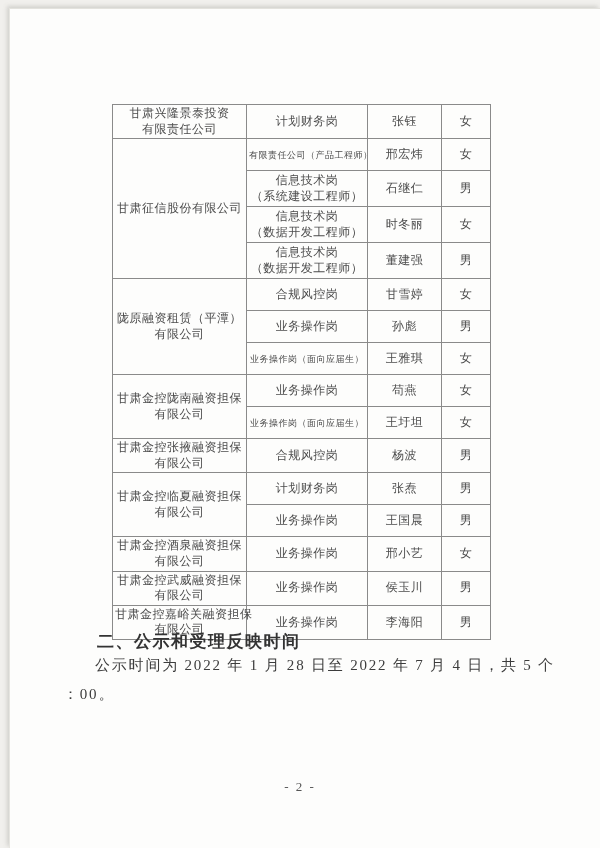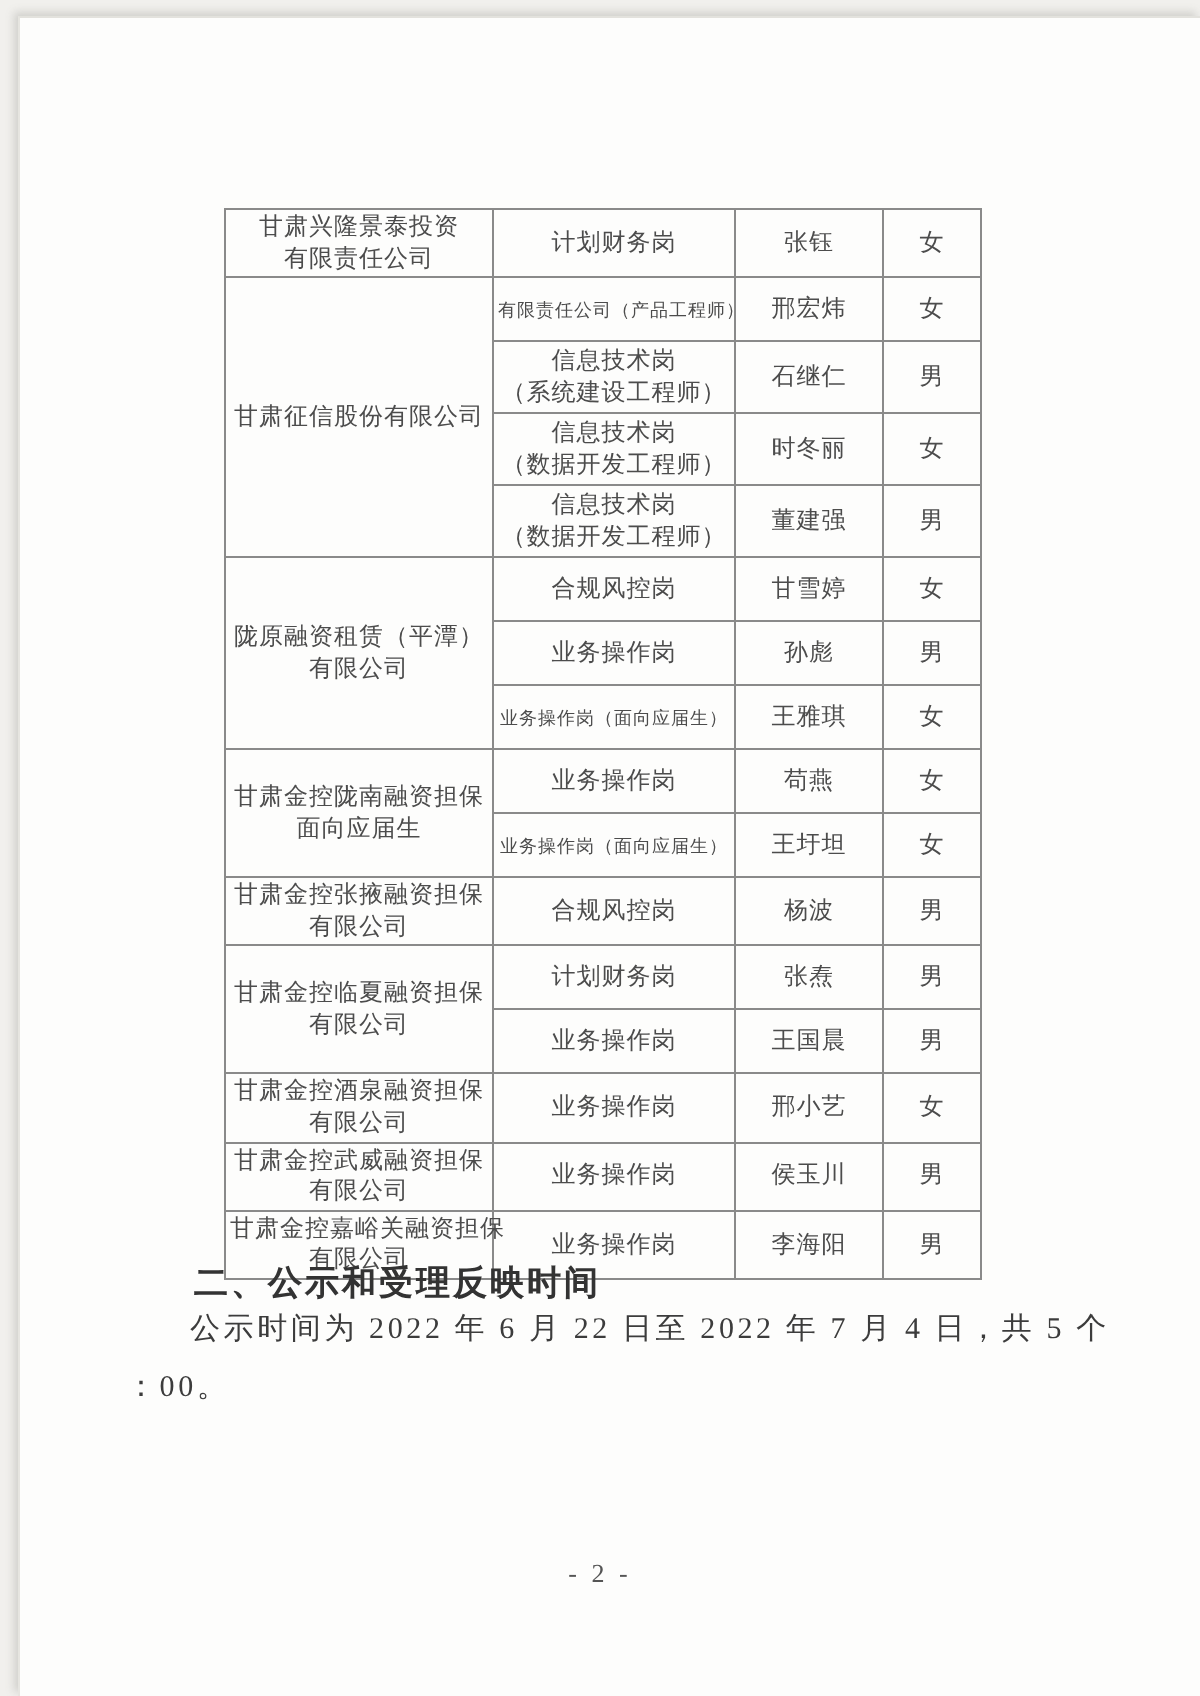--- a/index.html
+++ b/index.html
@@ -120,21 +120,21 @@
           <td><span class="fit">男</span></td>
         </tr>
         <tr>
           <td><span class="fit" style="font-size: 9px;">业务操作岗（面向应届生）</span></td>
           <td><span class="fit">王雅琪</span></td>
           <td><span class="fit">女</span></td>
         </tr>
 
         <tr>
           <td rowspan="2"><span class="fit">甘肃金控陇南融资担保
-面向应届生</span></td>
+有限公司</span></td>
           <td><span class="fit">业务操作岗</span></td>
           <td><span class="fit">苟燕</span></td>
           <td><span class="fit">女</span></td>
         </tr>
         <tr>
           <td><span class="fit" style="font-size: 9px;">业务操作岗（面向应届生）</span></td>
           <td><span class="fit">王圩坦</span></td>
           <td><span class="fit">女</span></td>
         </tr>
 
@@ -182,18 +182,18 @@
           <td><span class="fit">李海阳</span></td>
           <td><span class="fit">男</span></td>
         </tr>
       </tbody>
     </table>
   </div>
 
   <div class="section-heading">二、公示和受理反映时间</div>
 
   <div class="bodytext">
-    <div class="line indent">公示时间为 2022 年 6 月 22 日至 2022 年 7 月 4 日，共 5 个</div>
+    <div class="line indent">公示时间为 2022 年 1 月 28 日至 2022 年 7 月 4 日，共 5 个</div>
     <div class="line">：00。</div>
   </div>
 
   <div class="page-number">- 2 -</div>
 </div>
 
 </body></html>

